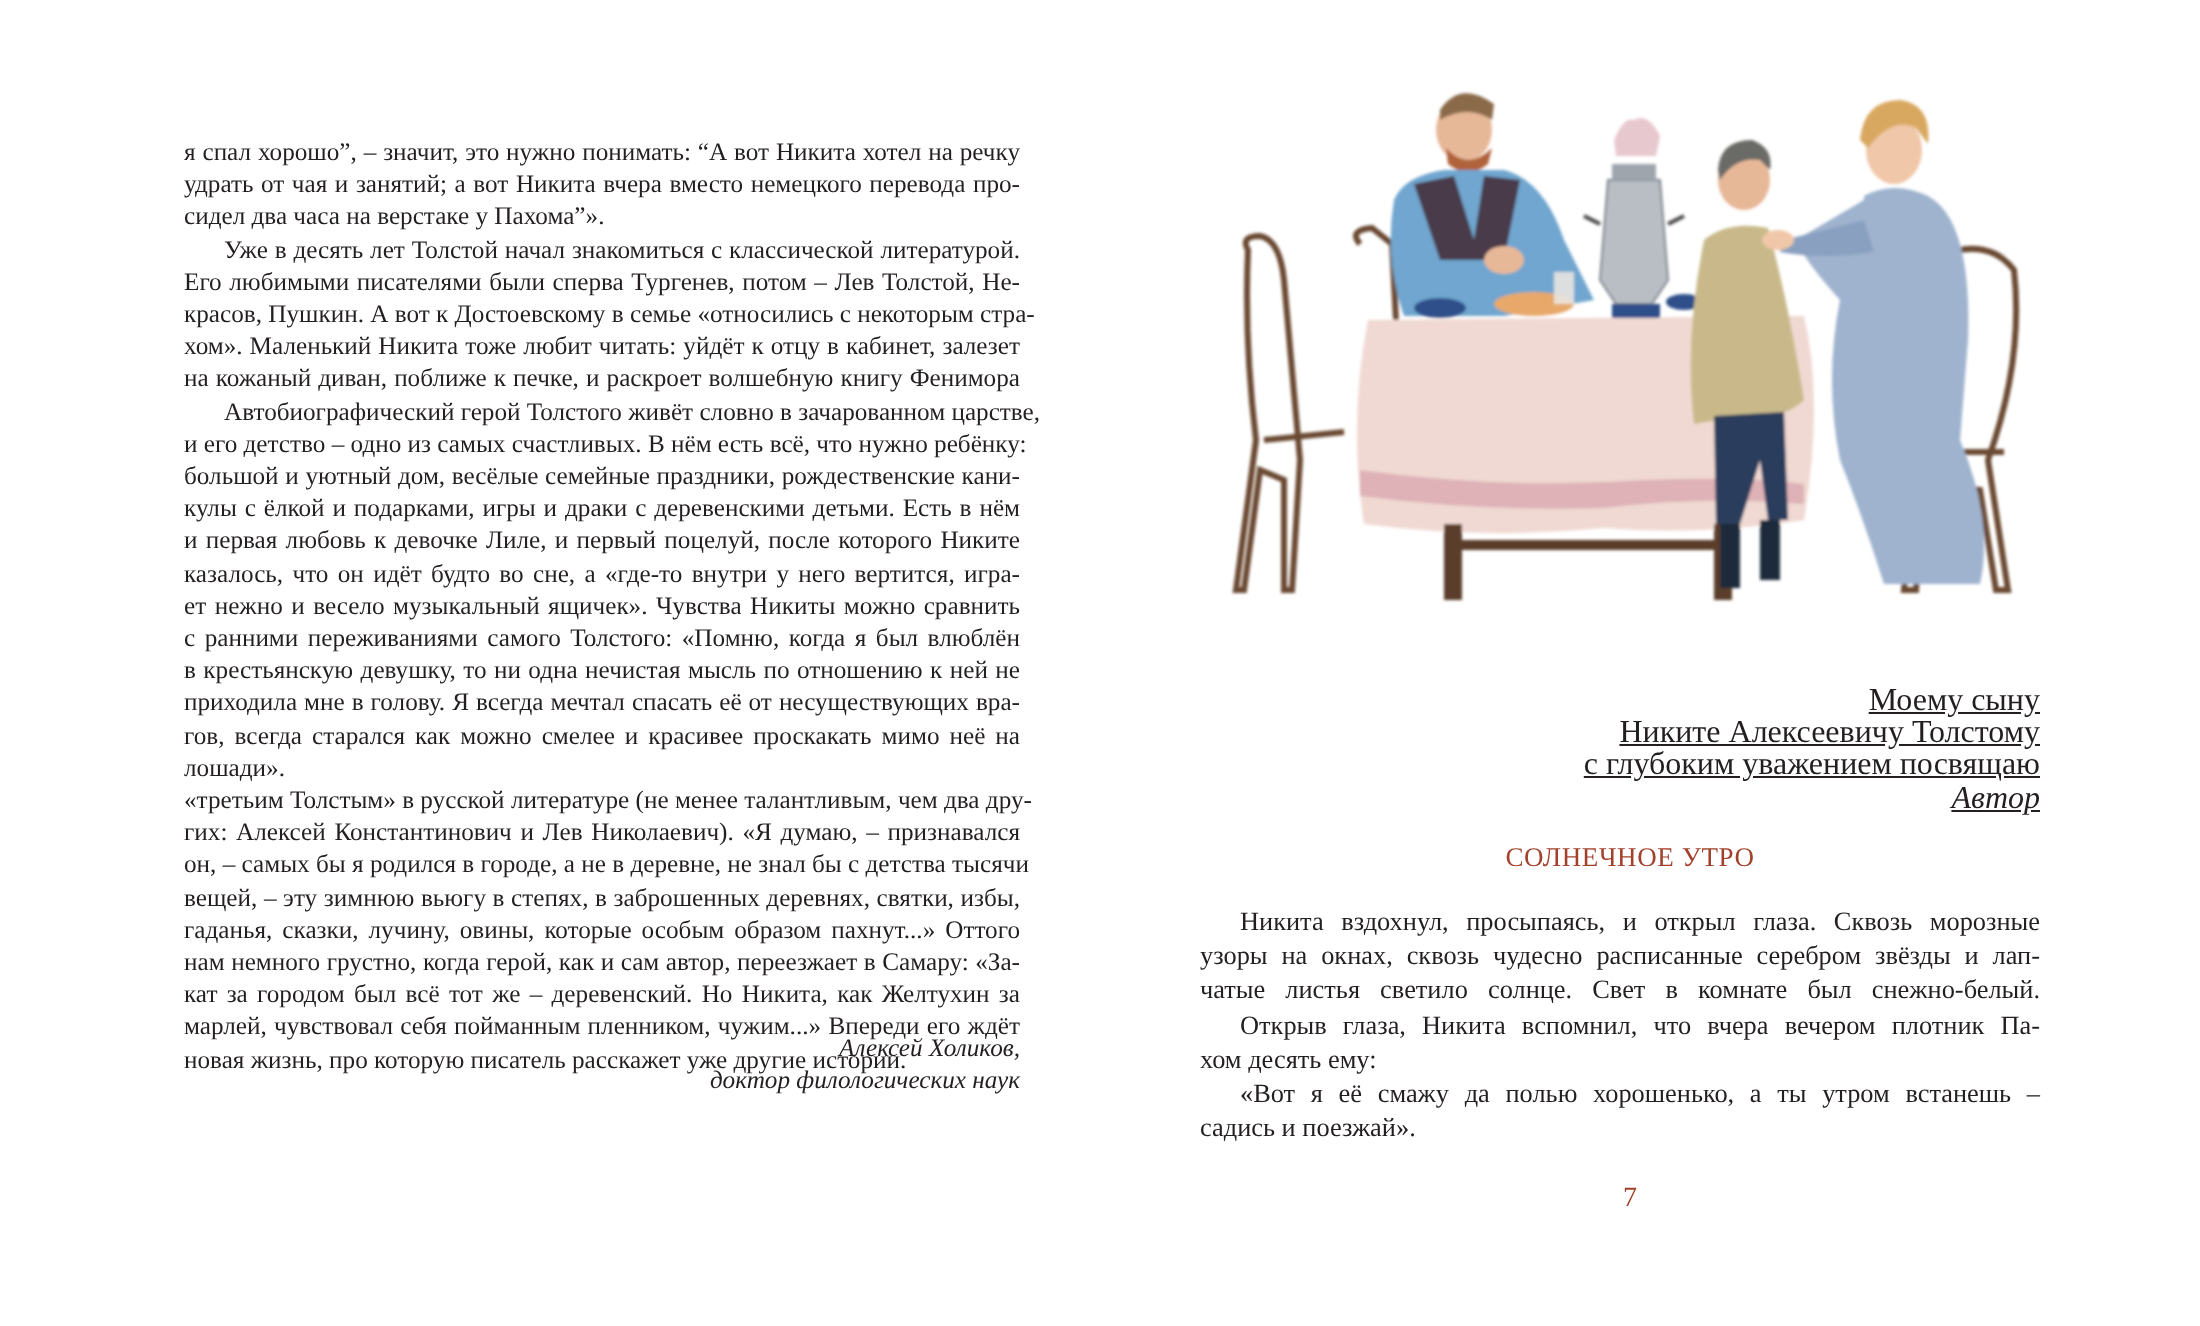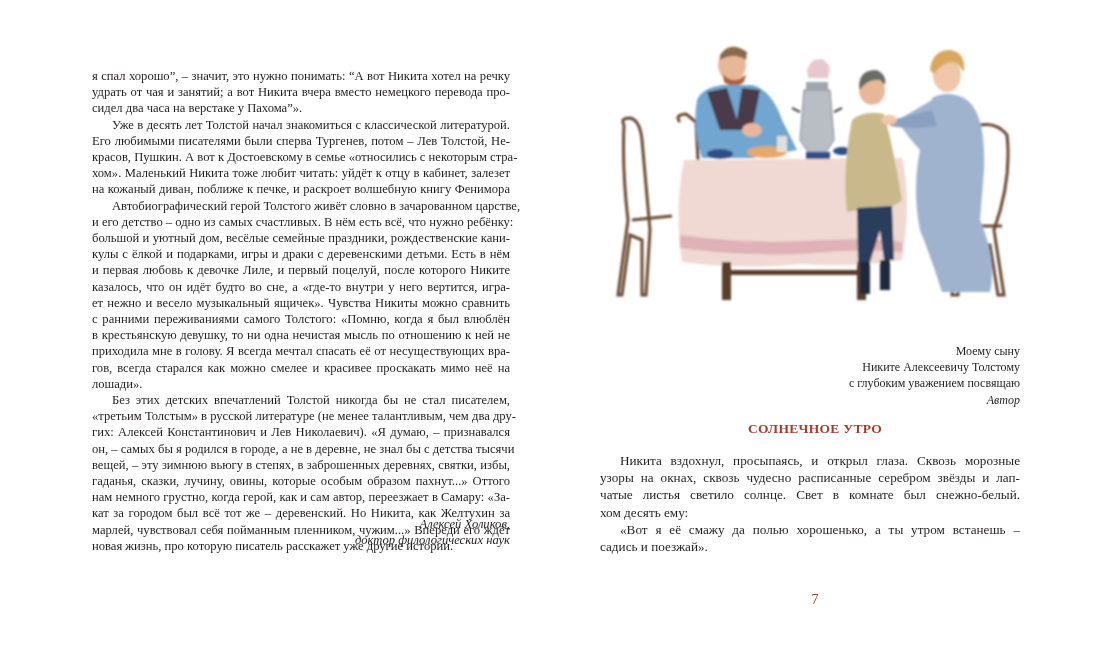--- a/index.html
+++ b/index.html
@@ -11,24 +11,24 @@
   .col { position:absolute; font-family:"Liberation Serif", "DejaVu Serif", serif; font-size:12.6px;
          line-height:16.2px; text-align:justify; color:#231f20; }
   .left .col { left:92px; top:68px; width:418px; }
   .col .line { display:block; text-align:justify; text-align-last:justify; white-space:nowrap; }
   .col .line.last { text-align-last:left; }
   .col .line.ind { padding-left:20px; }
   .sig { position:absolute; right:40px; top:516px; text-align:right; font-style:italic;
          font-family:"Liberation Serif", "DejaVu Serif", serif; font-size:12.6px; line-height:16.2px; }
   .illus { position:absolute; left:52px; top:30px; width:430px; height:290px; }
   .dedic { position:absolute; right:80px; top:343px; text-align:right;
-           font-family:"Liberation Serif", "DejaVu Serif", serif; font-size:12px; line-height:16.2px; }
+           font-family:"Liberation Serif", "DejaVu Serif", serif; font-size:16px; line-height:16.2px;text-decoration:underline; }
   .dedic .auth { font-style:italic; }
   .chap { position:absolute; left:50px; width:430px; top:421px; text-align:center;
-          font-family:"Liberation Serif", "DejaVu Serif", serif; font-weight:bold; font-size:13.5px;
+          font-family:"Liberation Serif", "DejaVu Serif", serif; font-weight:normal; font-size:13.5px;
           color:#a2412b; letter-spacing:0.3px; }
   .right .col { left:50px; top:452px; width:420px; font-size:13.2px; line-height:17.2px; }
   .pnum { position:absolute; left:50px; width:430px; top:592px; text-align:center;
           font-family:"Liberation Serif", "DejaVu Serif", serif; font-size:14px; color:#a2412b; }
 </style>
 </head>
 <body>
 
 <div class="page left">
   <div class="col">
@@ -49,21 +49,20 @@
     <span class="line">кулы с ёлкой и подарками, игры и драки с деревенскими детьми. Есть в нём</span>
     <span class="line">и первая любовь к девочке Лиле, и первый поцелуй, после которого Никите</span>
     <span class="line">казалось, что он идёт будто во сне, а «где-то внутри у него вертится, игра-</span>
     <span class="line">ет нежно и весело музыкальный ящичек». Чувства Никиты можно сравнить</span>
     <span class="line">с ранними переживаниями самого Толстого: «Помню, когда я был влюблён</span>
     <span class="line">в крестьянскую девушку, то ни одна нечистая мысль по отношению к ней не</span>
     <span class="line">приходила мне в голову. Я всегда мечтал спасать её от несуществующих вра-</span>
     <span class="line">гов, всегда старался как можно смелее и красивее проскакать мимо неё на</span>
     <span class="line last">лошади».</span>
 
-    <span class="line ind">Без этих детских впечатлений Толстой никогда бы не стал писателем,</span>
     <span class="line">«третьим Толстым» в русской литературе (не менее талантливым, чем два дру-</span>
     <span class="line">гих: Алексей Константинович и Лев Николаевич). «Я думаю, – признавался</span>
     <span class="line">он, – самых бы я родился в городе, а не в деревне, не знал бы с детства тысячи</span>
     <span class="line">вещей, – эту зимнюю вьюгу в степях, в заброшенных деревнях, святки, избы,</span>
     <span class="line">гаданья, сказки, лучину, овины, которые особым образом пахнут...» Оттого</span>
     <span class="line">нам немного грустно, когда герой, как и сам автор, переезжает в Самару: «За-</span>
     <span class="line">кат за городом был всё тот же – деревенский. Но Никита, как Желтухин за</span>
     <span class="line">марлей, чувствовал себя пойманным пленником, чужим...» Впереди его ждёт</span>
     <span class="line last">новая жизнь, про которую писатель расскажет уже другие истории.</span>
   </div>
@@ -136,19 +135,20 @@
     <div>с глубоким уважением посвящаю</div>
     <div class="auth">Автор</div>
   </div>
 
   <div class="chap">СОЛНЕЧНОЕ УТРО</div>
 
   <div class="col">
     <span class="line ind">Никита вздохнул, просыпаясь, и открыл глаза. Сквозь морозные</span>
     <span class="line">узоры на окнах, сквозь чудесно расписанные серебром звёзды и лап-</span>
     <span class="line">чатые листья светило солнце. Свет в комнате был снежно-белый.</span>
+    <span class="line ind">Открыв глаза, Никита вспомнил, что вчера вечером плотник Па-</span>
     <span class="line last">хом десять ему:</span>
     <span class="line ind">«Вот я её смажу да полью хорошенько, а ты утром встанешь –</span>
     <span class="line last">садись и поезжай».</span>
   </div>
 
   <div class="pnum">7</div>
 </div>
 
 </body></html>

